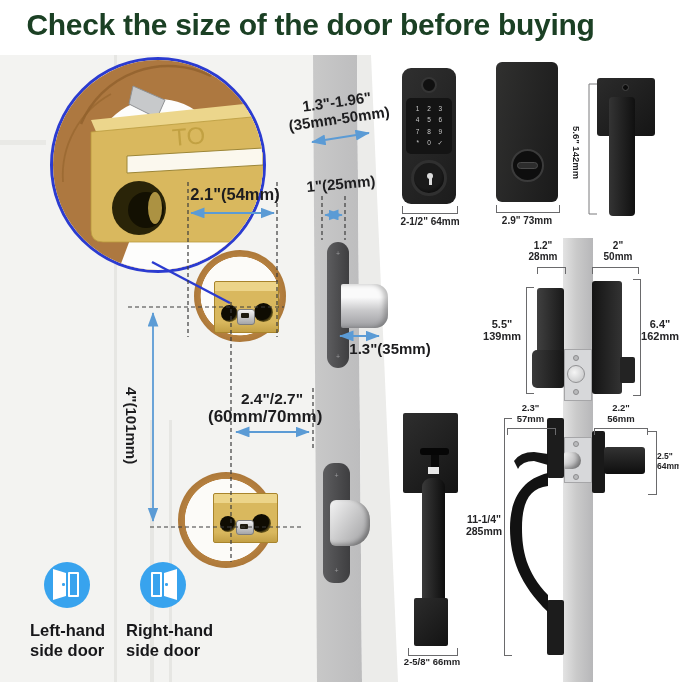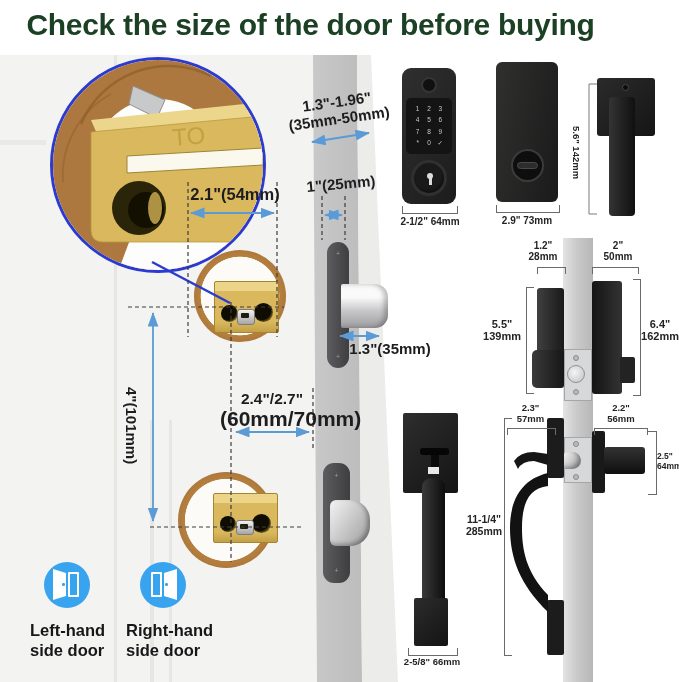--- a/index.html
+++ b/index.html
@@ -317,21 +317,21 @@
 
   <div class="abs dim dim-lg lbl" style="left:175px;top:185px;width:120px;">2.1"(54mm)</div>
   <div class="abs dim dim-md lbl" style="left:286px;top:94px;width:104px;transform:rotate(-8deg);">
     <div>1.3"-1.96"</div>
     <div>(35mm-50mm)</div>
   </div>
   <div class="abs dim dim-md lbl" style="left:300px;top:176px;width:82px;transform:rotate(-5deg);">1"(25mm)</div>
   <div class="abs dim dim-md lbl" style="left:340px;top:341px;width:100px;">1.3"(35mm)</div>
   <div class="abs dim dim-md vtext lbl" style="left:122px;top:363px;height:126px;">4"(101mm)</div>
   <div class="abs dim dim-md lbl" style="left:226px;top:390px;width:92px;font-size:15.5px;">2.4"/2.7"</div>
-  <div class="abs dim dim-md lbl" style="left:220px;top:407px;width:100px;font-size:21px;text-align:center;">(60mm/70mm)</div>
+  <div class="abs dim dim-md lbl" style="left:208px;top:407px;width:100px;font-size:17px;text-align:center;">(60mm/70mm)</div>
 
   <div class="abs legend-circle" style="left:44px;top:562px;">
     <div class="door-icon" style="position:absolute;inset:0;">
       <div class="door-leaf"></div>
       <div class="door-frame"></div>
       <div class="leaf-dot"></div>
     </div>
   </div>
   <div class="abs legend-circle" style="left:140px;top:562px;">
     <div class="door-icon" style="position:absolute;inset:0;transform:scaleX(-1);">

